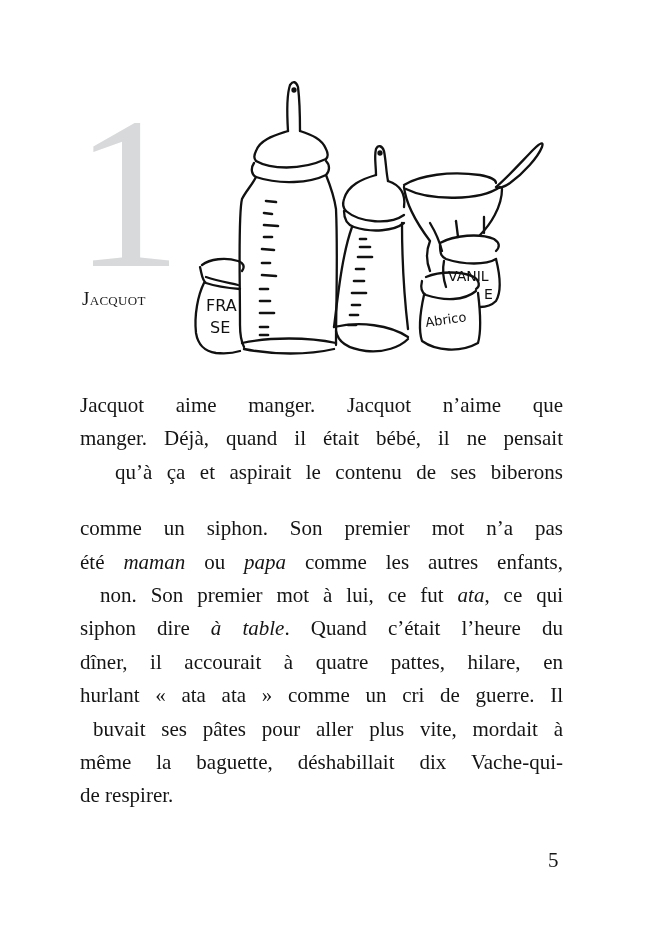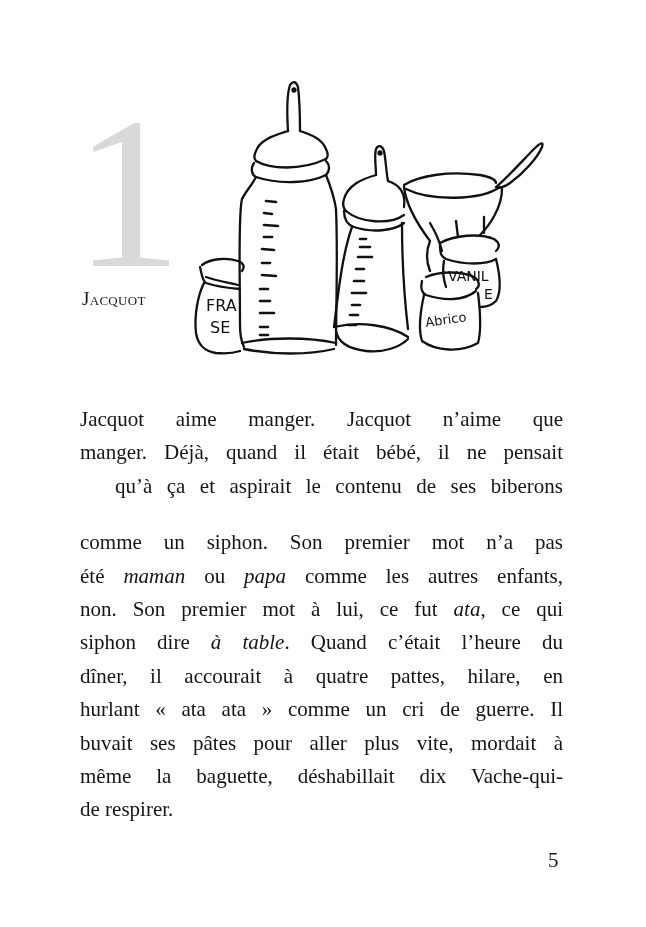--- a/index.html
+++ b/index.html
@@ -12,21 +12,21 @@
     letter-spacing: 0;
   }
   .chapter-title {
     position: absolute; left: 82px; top: 288px;
     font-family: "Liberation Serif", "DejaVu Serif", serif;
     font-size: 19px; line-height: 22px; color: #1a1a1a;
     font-variant: small-caps; letter-spacing: 0.3px;
   }
   .illustration { position: absolute; left: 190px; top: 75px; width: 360px; height: 290px; }
   .body-text {
-    position: absolute; left: 80px; top: 403px; width: 483px;
+    position: absolute; left: 80px; top: 389px; width: 483px;
     font-family: "Liberation Serif", "DejaVu Serif", serif;
     font-size: 21px; line-height: 33.4px; color: #151515;
   }
   .line { display: block; white-space: nowrap; text-align: justify; text-align-last: justify; height: 33.4px; }
   .line.last { text-align-last: left; }
   .line i { font-style: italic; }
   .page-number {
     position: absolute; left: 548px; top: 848px;
     font-family: "Liberation Serif", "DejaVu Serif", serif;
     font-size: 21px; line-height: 24px; color: #151515;
@@ -129,23 +129,23 @@
       <text x="236" y="252" font-family="DejaVu Sans, sans-serif" font-size="13" fill="#111" stroke="none" transform="rotate(-8 236 252)">Abrico</text>
     </g>
   </svg>
 
   <div class="body-text" id="body-text">
       <span class="line" style="white-space: normal;"><span>Jacquot aime manger. Jacquot n’aime que</span></span>
       <span class="line" style="white-space: normal;"><span>manger. Déjà, quand il était bébé, il ne pensait</span></span>
       <span class="line" style="white-space: normal; margin-left: 35px;"><span>qu’à ça et aspirait le contenu de ses biberons</span></span>
       <span class="line" style="white-space: normal; margin-top: 23px;"><span>comme un siphon. Son premier mot n’a pas</span></span>
       <span class="line" style="white-space: normal;"><span>été </span><i>maman</i><span> ou </span><i>papa</i><span> comme les autres enfants,</span></span>
-      <span class="line" style="white-space: normal;"><span>non. Son premier mot à lui, ce fut </span><i>ata</i><span>, ce qui</span></span>
+      <span class="line" style="white-space: normal; margin-left: 20px;"><span>non. Son premier mot à lui, ce fut </span><i>ata</i><span>, ce qui</span></span>
       <span class="line" style="white-space: normal;"><span>siphon dire </span><i>à table</i><span>. Quand c’était l’heure du</span></span>
       <span class="line" style="white-space: normal;"><span>dîner, il accourait à quatre pattes, hilare, en</span></span>
       <span class="line" style="white-space: normal;"><span>hurlant « ata ata » comme un cri de guerre. Il</span></span>
-      <span class="line" style="white-space: normal;"><span>buvait ses pâtes pour aller plus vite, mordait à</span></span>
+      <span class="line" style="white-space: normal; margin-left: 13px;"><span>buvait ses pâtes pour aller plus vite, mordait à</span></span>
       <span class="line" style="white-space: normal;"><span>même la baguette, déshabillait dix Vache-qui-</span></span>
       <span class="line last" style="white-space: normal;"><span>de respirer.</span></span>
     </div>
 
   <div class="page-number">5</div>
 </div>
 
 </body></html>

